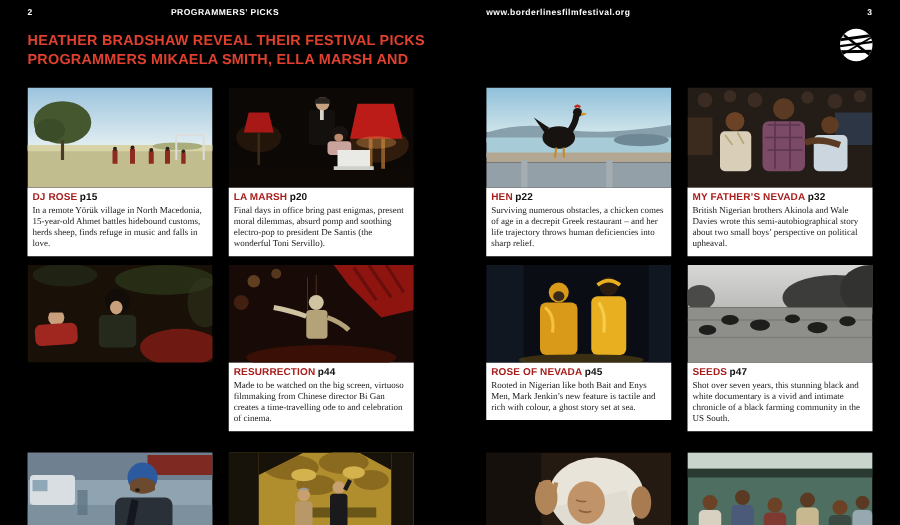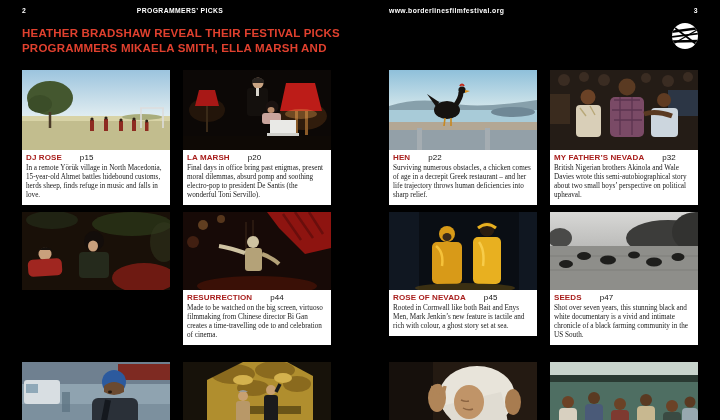--- a/index.html
+++ b/index.html
@@ -12,21 +12,21 @@
   #website{left:389px;}
   #pg-right{left:640px;width:58px;text-align:right;}
   .heading{position:absolute;left:22px;top:26px;font-size:11.5px;font-weight:bold;
         line-height:14.5px;letter-spacing:.2px;}
   .logo{position:absolute;left:669px;top:20px;}
   .card{position:absolute;width:148px;}
   .still{display:block;width:148px;}
   .caption{background:#fff;padding:3px 4px 5px 4px;box-sizing:border-box;width:148px;}
   .title-line{font-size:8px;font-weight:bold;letter-spacing:.1px;margin-bottom:1.5px;
         font-family:"Liberation Sans",sans-serif;}
-  .film-pref{color:#111;font-weight:normal;margin-left:18px;}
+  .film-pref{color:#111;font-weight:bold;margin-left:2px;}
   .caption p{margin:0;font-family:"Liberation Serif",serif;font-size:7.2px;
         line-height:9px;color:#1a1a1a;}
   .c1{left:22px;}.c2{left:183px;}.c3{left:389px;}.c4{left:550px;}
   .r1{top:70px;}.r2{top:212px;}.r3{top:362px;}
 </style>
 </head>
 <body>
 
 <div class="page">
 
@@ -229,21 +229,21 @@
       <rect x="43" y="30" width="30" height="42" rx="5" fill="#d89a18"></rect>
       <path d="M47,34 q8,6 6,20" stroke="#f5c23a" stroke-width="2.5" fill="none"></path>
       <circle cx="98" cy="17" r="7.5" fill="#2a1c10"></circle>
       <path d="M89,16 q9,-7 18,0" stroke="#e8b020" stroke-width="3" fill="none"></path>
       <rect x="84" y="25" width="28" height="47" rx="5" fill="#e8b020"></rect>
       <path d="M90,30 q6,8 4,24" stroke="#f7cc4a" stroke-width="2.5" fill="none"></path>
       <ellipse cx="76" cy="76" rx="50" ry="5" fill="#6a5010" opacity=".5"></ellipse>
     </svg>
     <div class="caption">
       <div class="title-line"><span class="film-title" style="color:#a81e1c">ROSE OF NEVADA</span><span class="film-pref">p45</span></div>
-      <p>Rooted in Cornwall like both Bait and Enys Men, Mark Jenkin’s new feature is tactile and rich with colour, a ghost story set at sea.</p>
+      <p>Rooted in Nigerian like both Bait and Enys Men, Mark Jenkin’s new feature is tactile and rich with colour, a ghost story set at sea.</p>
     </div>
   </div>
 
   <div class="card c4 r2">
     <svg class="still" width="148" height="78" viewBox="0 0 148 78">
       <defs>
           <linearGradient id="g8s" x1="0" y1="0" x2="0" y2="1">
         <stop offset="0" stop-color="#d8d8d6"></stop>
             <stop offset="1" stop-color="#bcbcba"></stop>
           </linearGradient>

